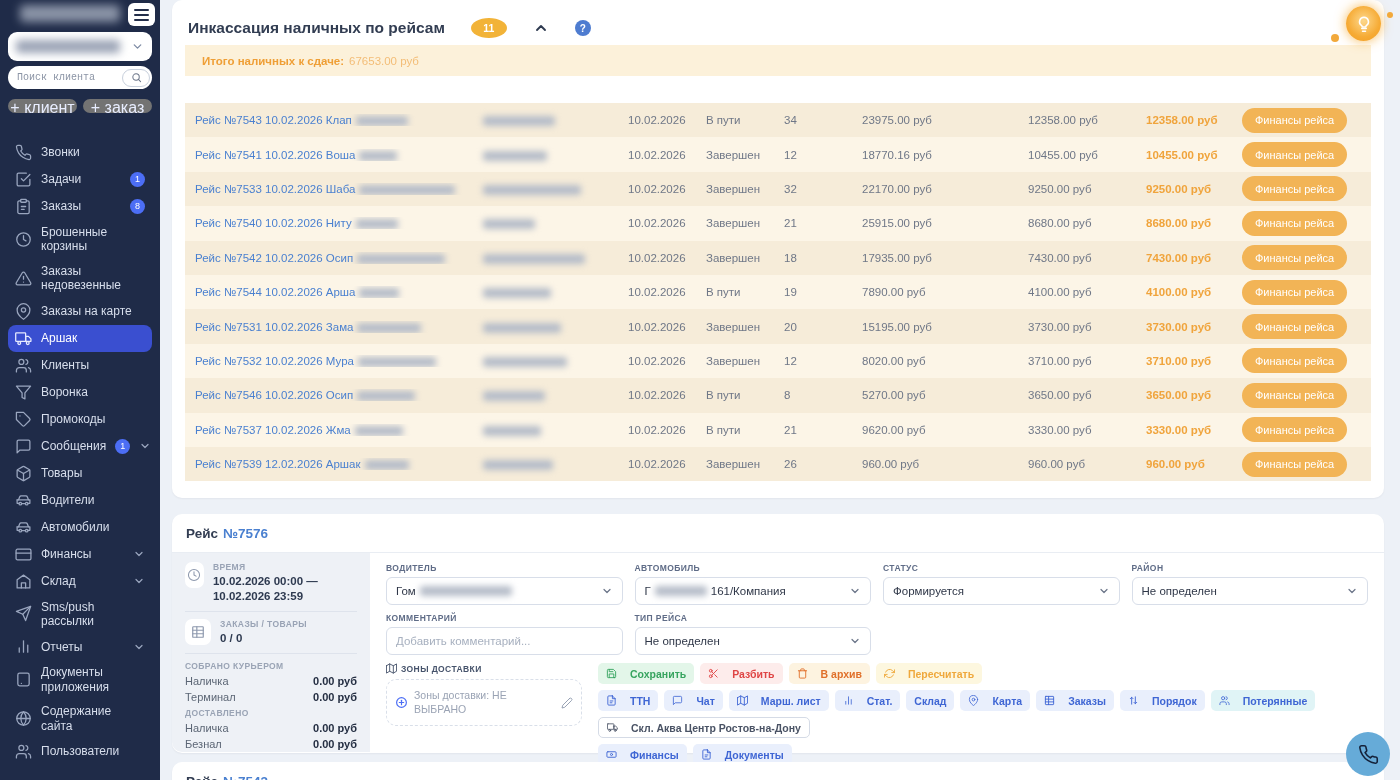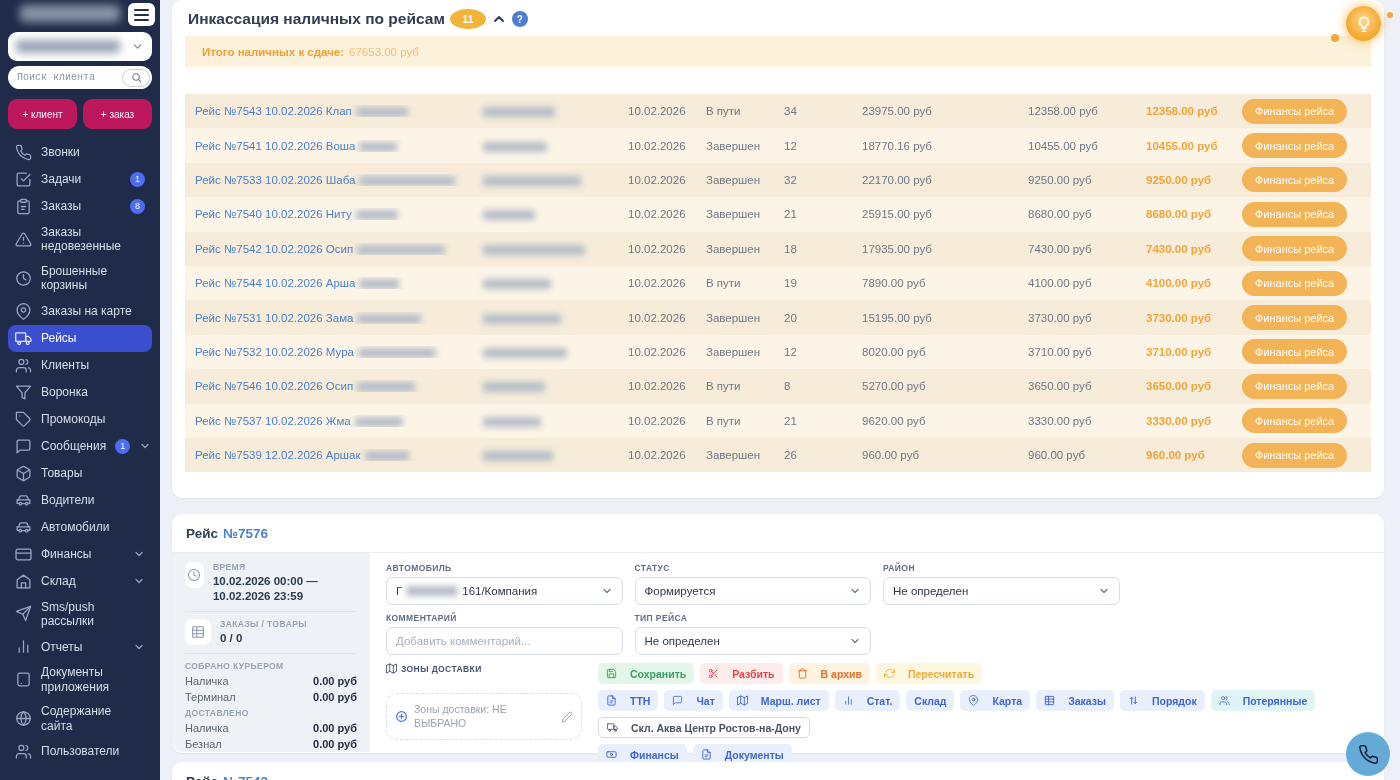--- a/index.html
+++ b/index.html
@@ -16,34 +16,34 @@
   .burger i { display:block; width:15px; height:2px; background:#232e4a; border-radius:1px; }
   .logo-blur { position:absolute; left:20px; top:5px; width:100px; height:17px; background:#97a0b2; border-radius:4px; filter:blur(5px); opacity:.9; }
   .org-select { position:absolute; left:8px; top:32px; width:144px; height:29px; background:#fff; border-radius:9px; display:flex; align-items:center; padding:0 8px; cursor:pointer; }
   .org-select .smudge { width:104px; height:13px; background:#9aa3b5; border-radius:3px; filter:blur(4px); }
   .org-select svg { margin-left:auto; color:#7d8aa3; }
   .search-wrap { position:absolute; left:8px; top:66px; width:144px; height:23px; background:#fff; border-radius:12px; display:flex; align-items:center; padding:2px 2px 2px 9px; }
   .search-wrap input { border:none; outline:none; width:96px; font-size:10px; color:#333; background:transparent; font-family:Liberation Mono, monospace; }
   .search-wrap input::placeholder { color:#8b94a5; }
   .search-btn { margin-left:auto; width:28px; height:18px; background:#fff; border:1px solid #c9d1dd; border-radius:9px; display:flex; align-items:center; justify-content:center; color:#6a7488; cursor:pointer; }
   .quick { position:absolute; left:8px; top:99px; width:144px; display:flex; gap:6px; }
-  .qbtn { flex:1; height:30px; background:#be185d; color:#e8edff; border:none; border-radius:9px; font-size:10px; font-family:inherit; cursor:pointer; }
+  .qbtn { flex:1; height:14px; background:#737373; color:#e8edff; border:none; border-radius:9px; font-size:16px; font-family:inherit; cursor:pointer; }
   .nav { position:absolute; left:8px; top:139px; width:144px; }
   .nav-item { display:flex; align-items:center; gap:9px; padding:5px 7px; border-radius:8px; font-size:12px; line-height:1.2; color:#d7deec; cursor:pointer; }
   .nav-item .ic { color:#9aa6bf; }
   .nav-item.active { background:#3a4fd0; color:#fff; }
   .nav-item.active .ic { color:#e6eaff; }
   .nav-label { flex:1 1 auto; }
   .nav-badge { background:#4c6ef5; color:#fff; min-width:15px; height:15px; border-radius:8px; font-size:9px; display:flex; align-items:center; justify-content:center; padding:0 3px; }
   .nav-chev { color:#8d98af; }
 
   
   .card { position:absolute; background:#fff; border-radius:10px; box-shadow:0 1px 2px rgba(16,24,40,.05); }
   .card.top { left:172px; top:0; width:1212px; height:498px; padding:0 13px; }
-  .page-head { display:flex; align-items:center; gap:5px; padding:9px 3px 7px; }
+  .page-head { display:flex; align-items:center; gap:26px; padding:9px 3px 7px;margin-top:9px; }
   .page-title { font-size:15.5px; font-weight:700; color:#323d52; }
   .count-badge { width:36px; height:20px; border-radius:50%; background:#f2b338; color:#fff; font-size:10.5px; font-weight:700; display:flex; align-items:center; justify-content:center; }
   .collapse-btn { background:none; border:none; color:#2e3a50; cursor:pointer; display:flex; }
   .help-btn { width:16px; height:16px; border-radius:50%; background:#4e7cd0; color:#fff; font-size:10px; font-weight:700; border:none; display:flex; align-items:center; justify-content:center; cursor:pointer; }
   .banner { background:#fcf1da; border-radius:0; height:31px; display:flex; align-items:center; padding:0 17px; font-size:11.5px; }
   .banner .b-label { color:#ef9f36; font-weight:700; }
   .banner .b-value { color:#f3bd77; margin-left:5px; }
   .grid-cols { display:grid; grid-template-columns:288px 145px 78px 78px 78px 166px 118px 96px auto; }
   .thead { margin-top:11px; padding:8px 10px; font-size:12.5px; font-weight:700; color:#424e63; }
   .th.due { color:#f0a13e; }
@@ -72,21 +72,21 @@
   .kv-value { color:#242e42; font-weight:700; }
   .form-panel { flex:1; padding:10px 16px 8px; }
   .frow { display:grid; grid-template-columns:repeat(4,1fr); gap:12px; margin-bottom:8px; }
   .fgroup .flabel { display:block; font-size:8.5px; font-weight:700; color:#5f6c87; letter-spacing:.4px; margin-bottom:4px; }
   .select { height:28px; border:1px solid #d8dee9; border-radius:6px; background:#fff; display:flex; align-items:center; gap:4px; padding:0 9px; font-size:11.5px; color:#2f3748; cursor:pointer; }
   .select .chev { margin-left:auto; color:#6a7488; }
   .text-input { width:100%; height:28px; border:1px solid #d8dee9; border-radius:6px; padding:0 9px; font-size:11.5px; font-family:inherit; color:#2f3748; outline:none; }
   .text-input::placeholder { color:#a7b0bf; }
   .bottom-zone { display:flex; gap:16px; }
   .zones { width:196px; }
-  .zone-label { display:flex; align-items:center; gap:4px; font-size:8.5px; font-weight:700; color:#46536b; letter-spacing:.4px; margin-bottom:19px; }
+  .zone-label { display:flex; align-items:center; gap:4px; font-size:8.5px; font-weight:700; color:#46536b; letter-spacing:.4px; margin-bottom:5px; }
   .zone-box { border:1px dashed #d9dfe9; border-radius:10px; padding:9px 8px; display:flex; align-items:center; gap:6px; font-size:10.5px; color:#9aa3b4; line-height:1.3; cursor:pointer; }
   .zone-plus { color:#4c6ef5; display:flex; }
   .zone-edit { margin-left:auto; color:#8d98ad; background:none; border:none; cursor:pointer; display:flex; }
   .actions-wrap { flex:1; }
   .arow { display:flex; gap:6px; flex-wrap:wrap; margin-bottom:6px; }
   .abtn { height:21px; border:none; border-radius:5px; padding:0 8px; font-size:10.5px; font-weight:700; font-family:inherit; display:inline-flex; align-items:center; gap:13px; cursor:pointer; }
   .abtn-green  { background:#e3f6e9; color:#37a45f; }
   .abtn-red    { background:#fdeceb; color:#df4545; }
   .abtn-orange { background:#fdf3e0; color:#e0702a; }
   .abtn-yellow { background:#fdf7df; color:#efa83c; }
@@ -315,44 +315,44 @@
         <div class="nav-item">
     <svg class="ic" width="17" height="17">
             <use href="#i-clipboard" xlink:href="#i-clipboard"></use>
           </svg>
     <span class="nav-label">Заказы</span>
     <span class="nav-badge">8</span>
 
   </div>
         <div class="nav-item">
     <svg class="ic" width="17" height="17">
+            <use href="#i-clock" xlink:href="#i-clock"></use>
+          </svg>
+    <span class="nav-label">Брошенные корзины</span>
+
+  </div>
+        <div class="nav-item">
+    <svg class="ic" width="17" height="17">
             <use href="#i-warn" xlink:href="#i-warn"></use>
           </svg>
     <span class="nav-label">Заказы недовезенные</span>
 
   </div>
         <div class="nav-item">
     <svg class="ic" width="17" height="17">
-            <use href="#i-clock" xlink:href="#i-clock"></use>
-          </svg>
-    <span class="nav-label">Брошенные корзины</span>
-
-  </div>
-        <div class="nav-item">
-    <svg class="ic" width="17" height="17">
             <use href="#i-pin" xlink:href="#i-pin"></use>
           </svg>
     <span class="nav-label">Заказы на карте</span>
 
   </div>
         <div class="nav-item active">
     <svg class="ic" width="17" height="17">
             <use href="#i-truck" xlink:href="#i-truck"></use>
           </svg>
-    <span class="nav-label">Рейсы</span>
+    <span class="nav-label">Аршак</span>
 
   </div>
         <div class="nav-item">
     <svg class="ic" width="17" height="17">
             <use href="#i-users" xlink:href="#i-users"></use>
           </svg>
     <span class="nav-label">Клиенты</span>
 
   </div>
         <div class="nav-item">
@@ -663,20 +663,30 @@
             <div class="kv">
     <span class="kv-label">Безнал</span>
     <span class="kv-value">0.00 руб</span>
   </div>
           </div>
       </div>
 
       <div class="form-panel">
         <div class="frow">
           <div class="fgroup">
+            <span class="flabel">ВОДИТЕЛЬ</span>
+            <div class="select">
+              <span>Гом</span>
+                <span class="blur-bar" style="width:92px"></span>
+              <svg class="ic chev" width="12" height="12">
+                  <use href="#i-chevdown"></use>
+                </svg>
+            </div>
+          </div>
+          <div class="fgroup">
             <span class="flabel">АВТОМОБИЛЬ</span>
             <div class="select">
               <span>Г</span>
                 <span class="blur-bar" style="width:52px"></span>
                 <span>161/Компания</span>
               <svg class="ic chev" width="12" height="12">
                   <use href="#i-chevdown"></use>
                 </svg>
             </div>
           </div>

